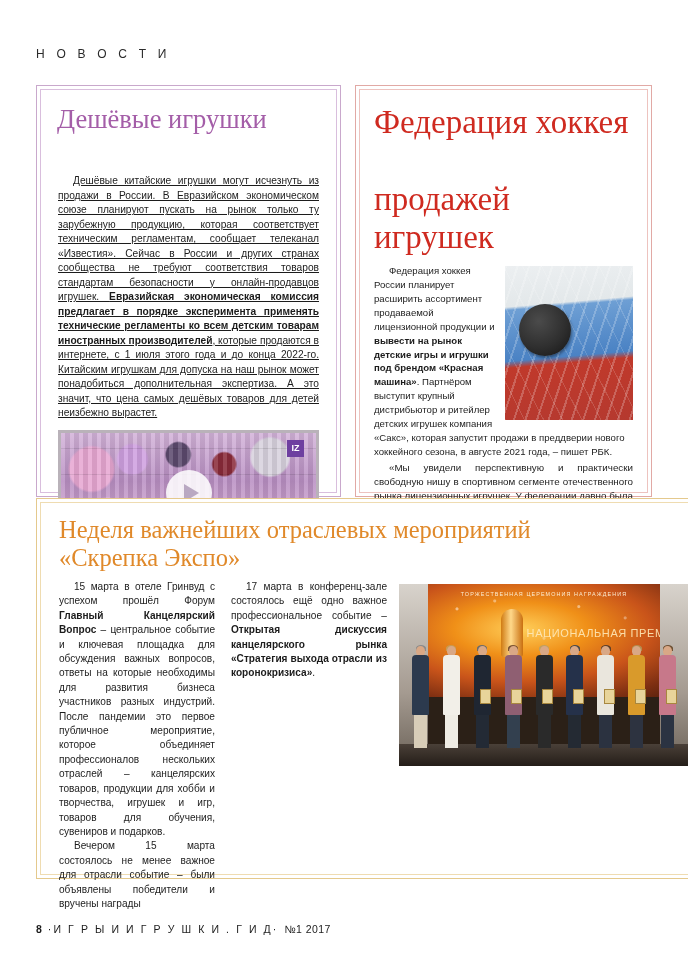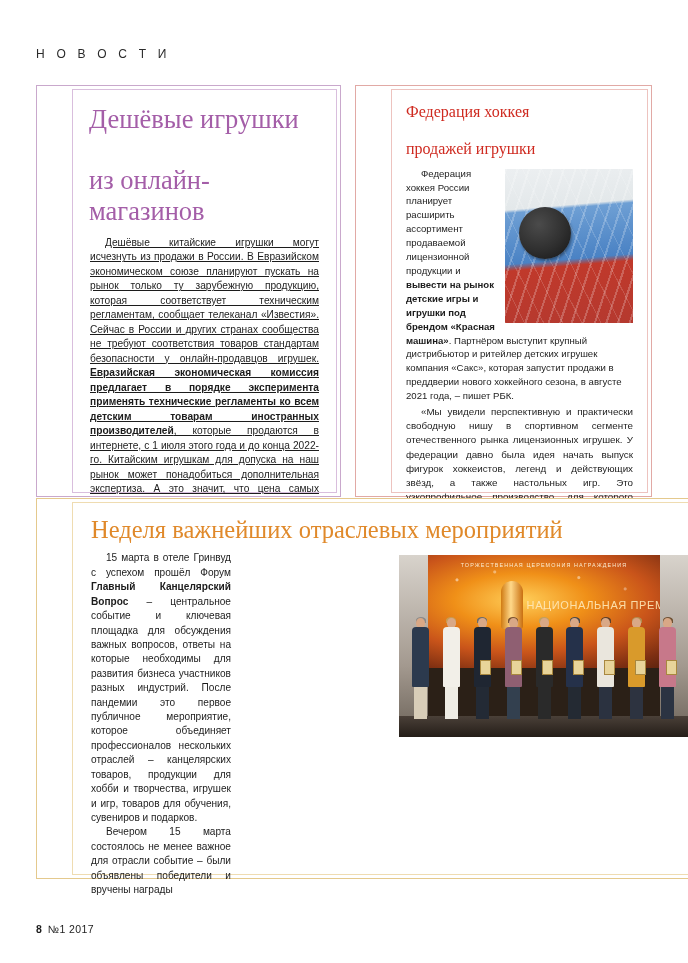--- a/index.html
+++ b/index.html
@@ -29,21 +29,20 @@
   
   .box {
     position: absolute;
     background: #fff;
     box-sizing: border-box;
   }
   .box .inner {
     position: absolute;
     inset: 3px;
     box-sizing: border-box;
-    margin-left: 32px;
   }
   .box .content {
     position: absolute;
     inset: 0;
     box-sizing: border-box;
   }
 
   
   #box-cheap-toys { left: 36px; top: 85px; width: 305px; height: 412px;
     border: 1px solid #c9a8cc; }
@@ -66,21 +65,21 @@
     line-height: 1.16;
     margin: 0;
   }
   #h-cheap-toys {
     color: #a45ea8;
     font-size: 26.5px;
     padding: 14px 16px 0 16px;
   }
   #h-hockey {
     color: #cf2a20;
-    font-size: 16px;
+    font-size: 33px;
     padding: 13px 14px 0 14px;
   }
   #h-skrepka {
     color: #e0892a;
     font-size: 24.5px;
     padding: 13px 18px 0 18px;
   }
 
   
   .body-text {
@@ -360,21 +359,20 @@
 
 <div class="section-header">Н О В О С Т И</div>
 
 <div class="box" id="box-cheap-toys">
   <div class="inner">
     <div class="content">
 
       <h1 class="headline" id="h-cheap-toys">
         <span>Дешёвые игрушки</span><br>
         <br>
-        <span>из онлайн-магазинов</span>
       </h1>
 
       <div class="body-text">
         <p><span>Дешёвые китайские игрушки могут исчезнуть из продажи в России. В Евразийском экономическом союзе планируют пускать на рынок только ту зарубежную продукцию, которая соответствует техническим регламентам, сообщает телеканал «Известия». Сейчас в России и других странах сообщества не требуют соответствия товаров стандартам безопасности у онлайн-продавцов игрушек. </span><b>Евразийская экономическая комиссия предлагает в порядке эксперимента применять технические регламенты ко всем детским товарам иностранных производителей</b><span>, которые продаются в интернете, с 1 июля этого года и до конца 2022-го. Китайским игрушкам для допуска на наш рынок может понадобиться дополнительная экспертиза. А это значит, что цена самых дешёвых товаров для детей неизбежно вырастет.</span></p>
       </div>
 
       <div class="photo" id="photo-toystore">
         <div class="toystore-bg"></div>
         <div class="toystore-shelves"></div>
         <div class="play-button">
@@ -387,21 +385,21 @@
   </div>
 </div>
 
 <div class="box" id="box-hockey">
   <div class="inner">
     <div class="content">
 
       <h1 class="headline" id="h-hockey">
         <span>Федерация хоккея</span><br>
         <br>
-        <span>продажей игрушки</span>
+        <span>продажей игрушек</span>
       </h1>
 
       <div id="hockey-columns">
         <div class="photo" id="photo-puck">
           <div class="puck-bg"></div>
           <div class="puck-ice"></div>
           <div class="puck-disc"></div>
         </div>
         <div id="hockey-lead">
           <p><span>Федерация хоккея России планирует расширить ассортимент продаваемой лицензионной продукции и </span><b>вывести на рынок детские игры и игрушки под брендом «Красная машина»</b><span>. Партнёром выступит крупный дистрибьютор и ритейлер детских игрушек компания «Сакс», которая запустит продажи в преддверии нового хоккейного сезона, в августе 2021 года, – пишет РБК.</span></p>
@@ -415,20 +413,21 @@
     </div>
   </div>
 </div>
 
 <div class="box" id="box-skrepka">
   <div class="inner">
     <div class="content">
 
       <h1 class="headline" id="h-skrepka">
         <span>Неделя важнейших отраслевых мероприятий</span><br>
+        <span>«Скрепка Экспо»</span>
       </h1>
 
       <div id="skrepka-body">
 
         <div id="photo-award">
           <div class="award-backdrop"></div>
           <div class="award-sparkle"></div>
           <div class="award-caption">ТОРЖЕСТВЕННАЯ ЦЕРЕМОНИЯ НАГРАЖДЕНИЯ</div>
           <div class="award-trophy"></div>
           <div class="award-label">НАЦИОНАЛЬНАЯ ПРЕМИЯ</div>
@@ -500,24 +499,26 @@
           </div>
         </div>
 
         <div class="col-wrap">
           <div class="col" id="skrepka-col-left">
             <p><span>15 марта в отеле Гринвуд с успехом прошёл Форум </span><b>Главный Канцелярский Вопрос</b><span> – центральное событие и ключевая площадка для обсуждения важных вопросов, ответы на которые необходимы для развития бизнеса участников разных индустрий. После пандемии это первое публичное мероприятие, которое объединяет профессионалов нескольких отраслей – канцелярских товаров, продукции для хобби и творчества, игрушек и игр, товаров для обучения, сувениров и подарков.</span></p>
             <p><span>Вечером 15 марта состоялось не менее важное для отрасли событие – были объявлены победители и вручены награды </span></p>
 
           </div>
           <div class="col" id="skrepka-col-right">
+            <p><span>17 марта в конференц-зале состоялось ещё одно важное профессиональное событие – </span><b>Открытая дискуссия канцелярского рынка «Стратегия выхода отрасли из коронокризиса»</b><span>.</span></p>
           </div>
         </div>
 
       </div>
     </div>
   </div>
 </div>
 
 <div id="footer">
   <span class="page-num">8</span>
+  <span class="pub">·И Г Р Ы  И  И Г Р У Ш К И .  Г И Д·</span>
   <span class="issue">№1 2017</span>
 </div>
 
 </body></html>

